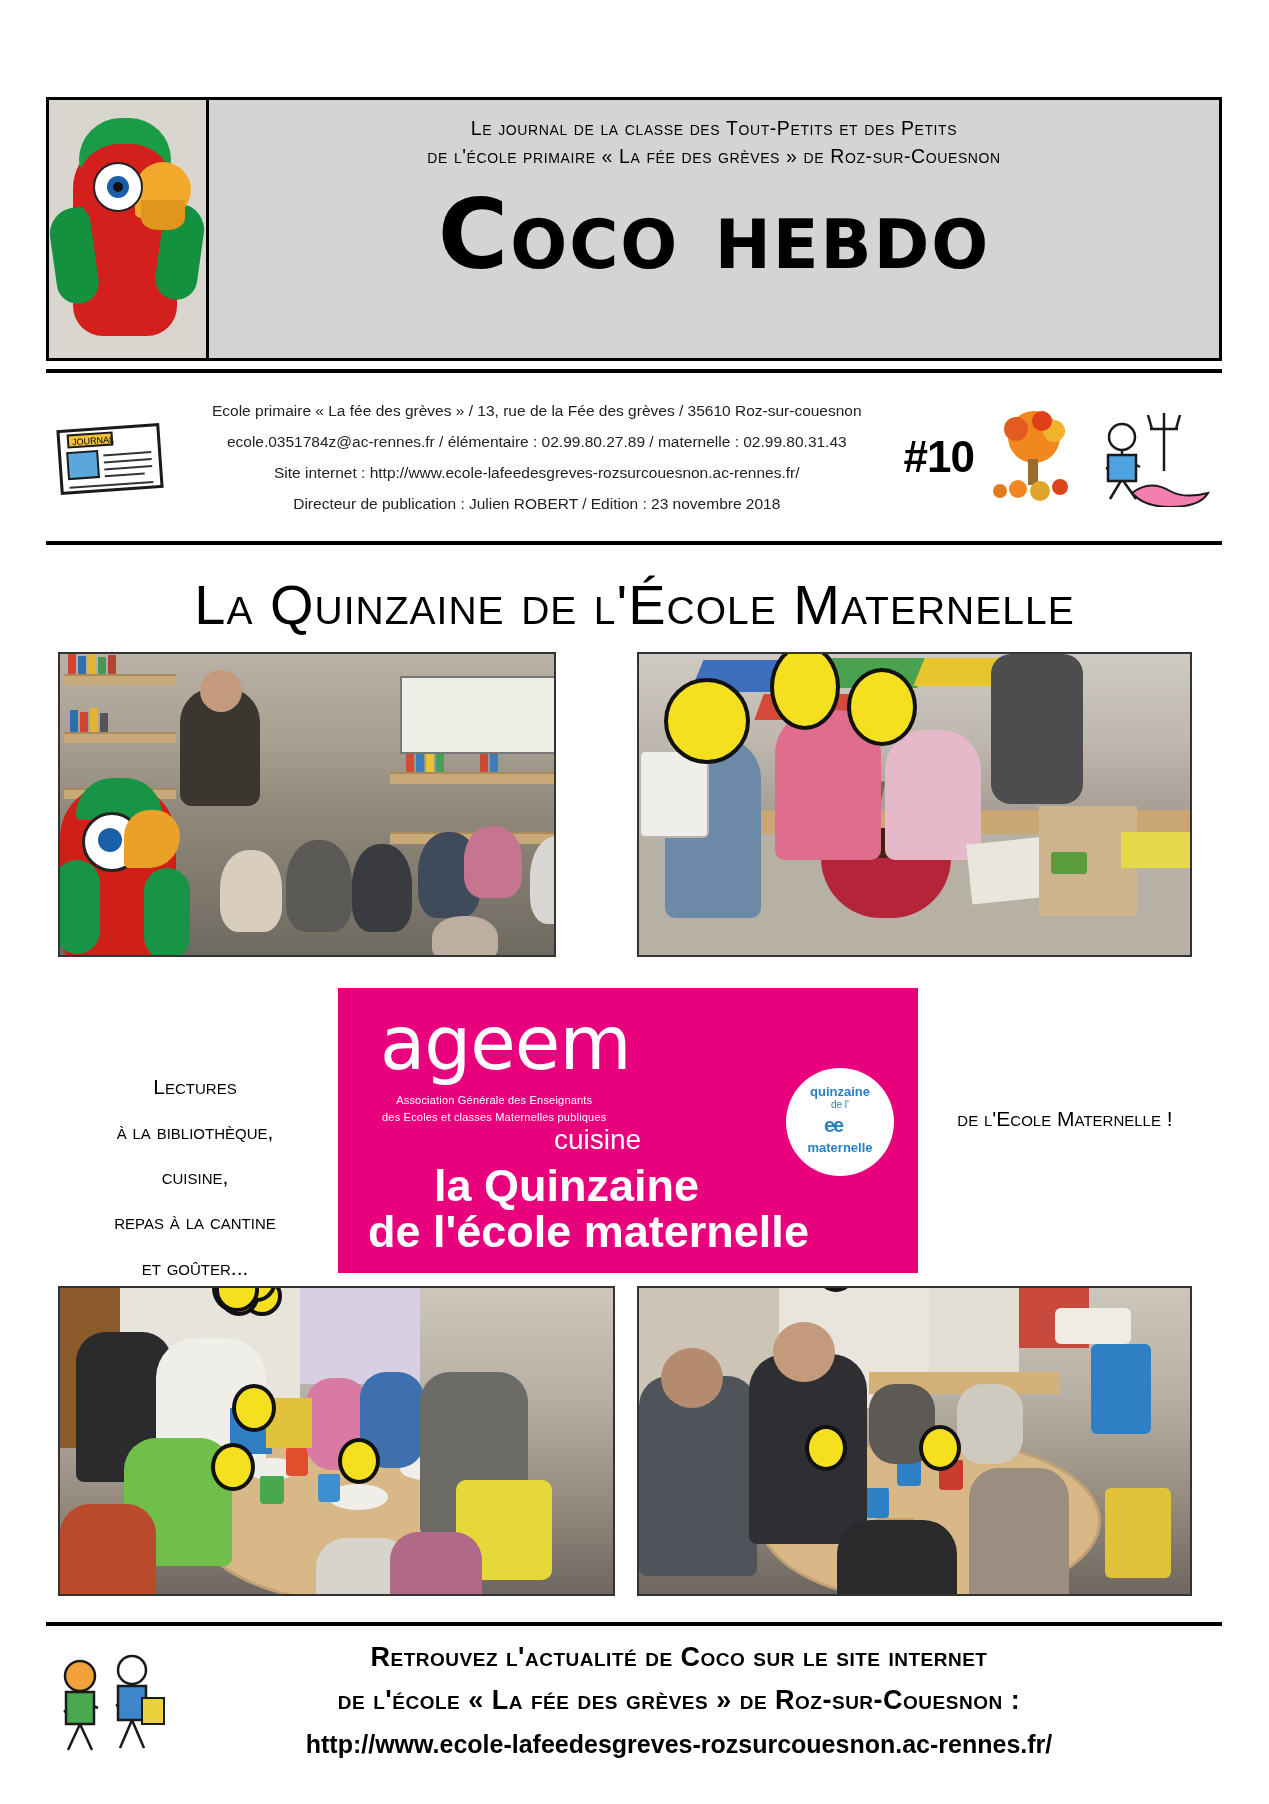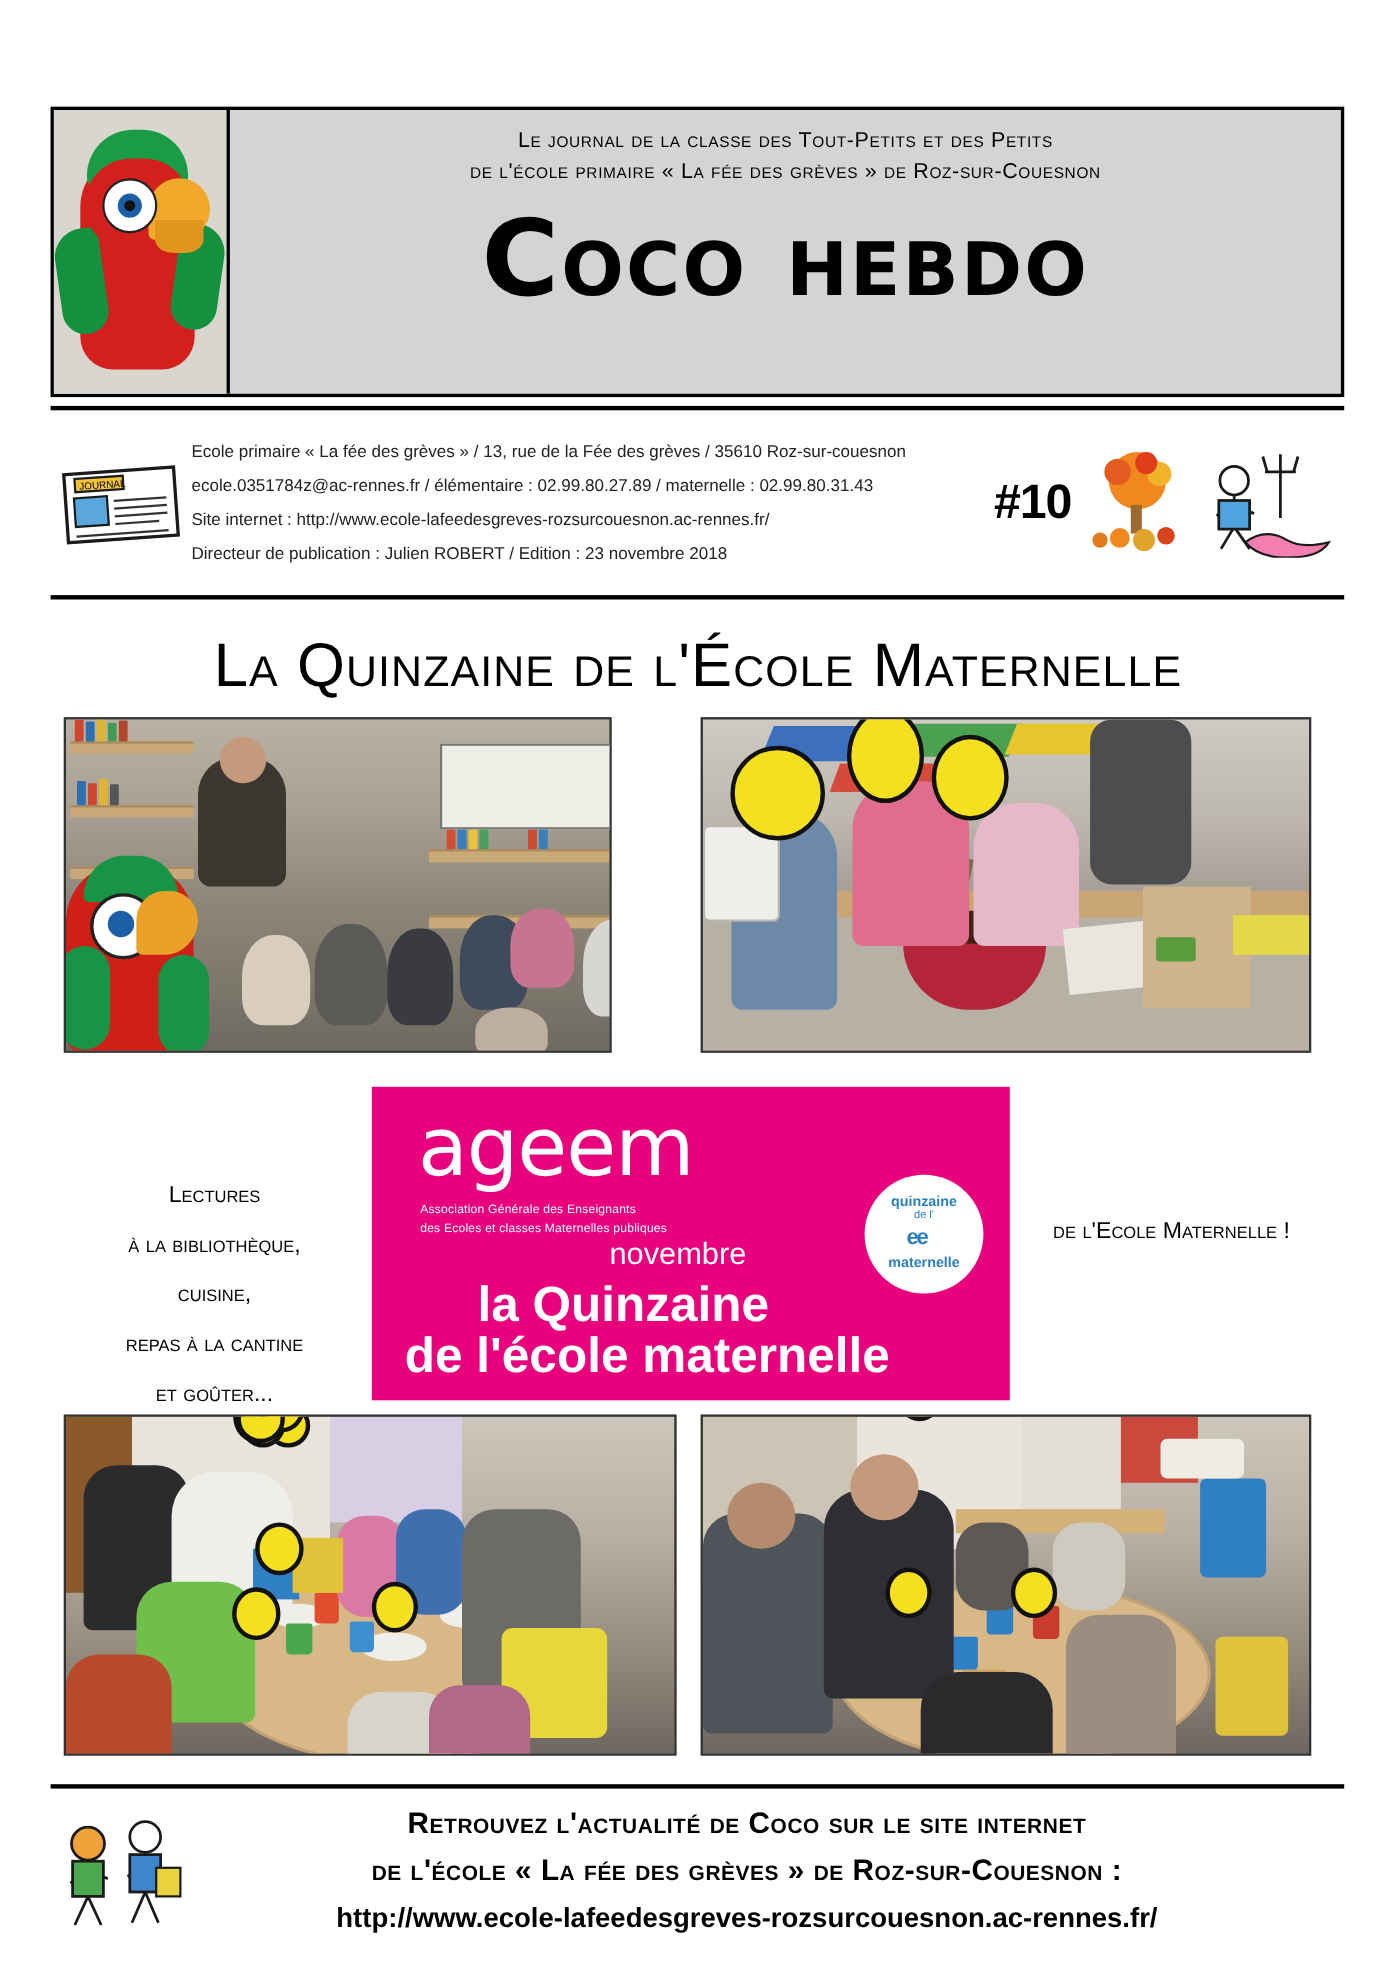--- a/index.html
+++ b/index.html
@@ -171,21 +171,21 @@
   }
   .news-icon {
     width: 120px;
     height: 86px;
     flex: 0 0 120px;
     position: relative;
     margin-left: 8px;
   }
   .info-lines {
     flex: 1 1 auto;
-    text-align: left;
+    text-align: center;
     font-size: 15.5px;
     line-height: 2.0;
     color: #222;
   }
   .issue-number {
     flex: 0 0 auto;
     font-size: 44px;
     font-weight: bold;
     letter-spacing: -1px;
     padding: 0 8px 0 4px;
@@ -314,20 +314,21 @@
     line-height: 1;
     color: #fff;
   }
   .agem-sub1 {
     position: absolute;
     left: 44px; top: 104px;
     font-size: 11px;
     letter-spacing: 0.2px;
     color: #fff;
     line-height: 1.5;
+    text-align: center;
   }
   .agem-organise {
     position: absolute;
     left: 216px;
     top: 136px;
     font-size: 28px;
     color: #fff;
   }
   .agem-l1 {
     position: absolute;
@@ -604,21 +605,21 @@
   </div>
 
   <div class="agem-poster">
     <div class="agem-wordmark">
       <span>ag</span><span style="position:relative;"><span>ee</span></span><span>m</span>
     </div>
     <div class="agem-sub1">
       <div>Association Générale des Enseignants</div>
       <div>des Ecoles et classes Maternelles publiques</div>
     </div>
-    <div class="agem-organise">novembre</div>
+    <div class="agem-organise">cuisine</div>
     <div class="agem-l1">la Quinzaine</div>
     <div class="agem-l2">de l'école maternelle</div>
     <div class="agem-badge">
       <div class="badge-t1">quinzaine</div>
       <div class="badge-t2">de l'</div>
       <div class="badge-eyes">ee</div>
       <div class="badge-t3">maternelle</div>
     </div>
   </div>
 

